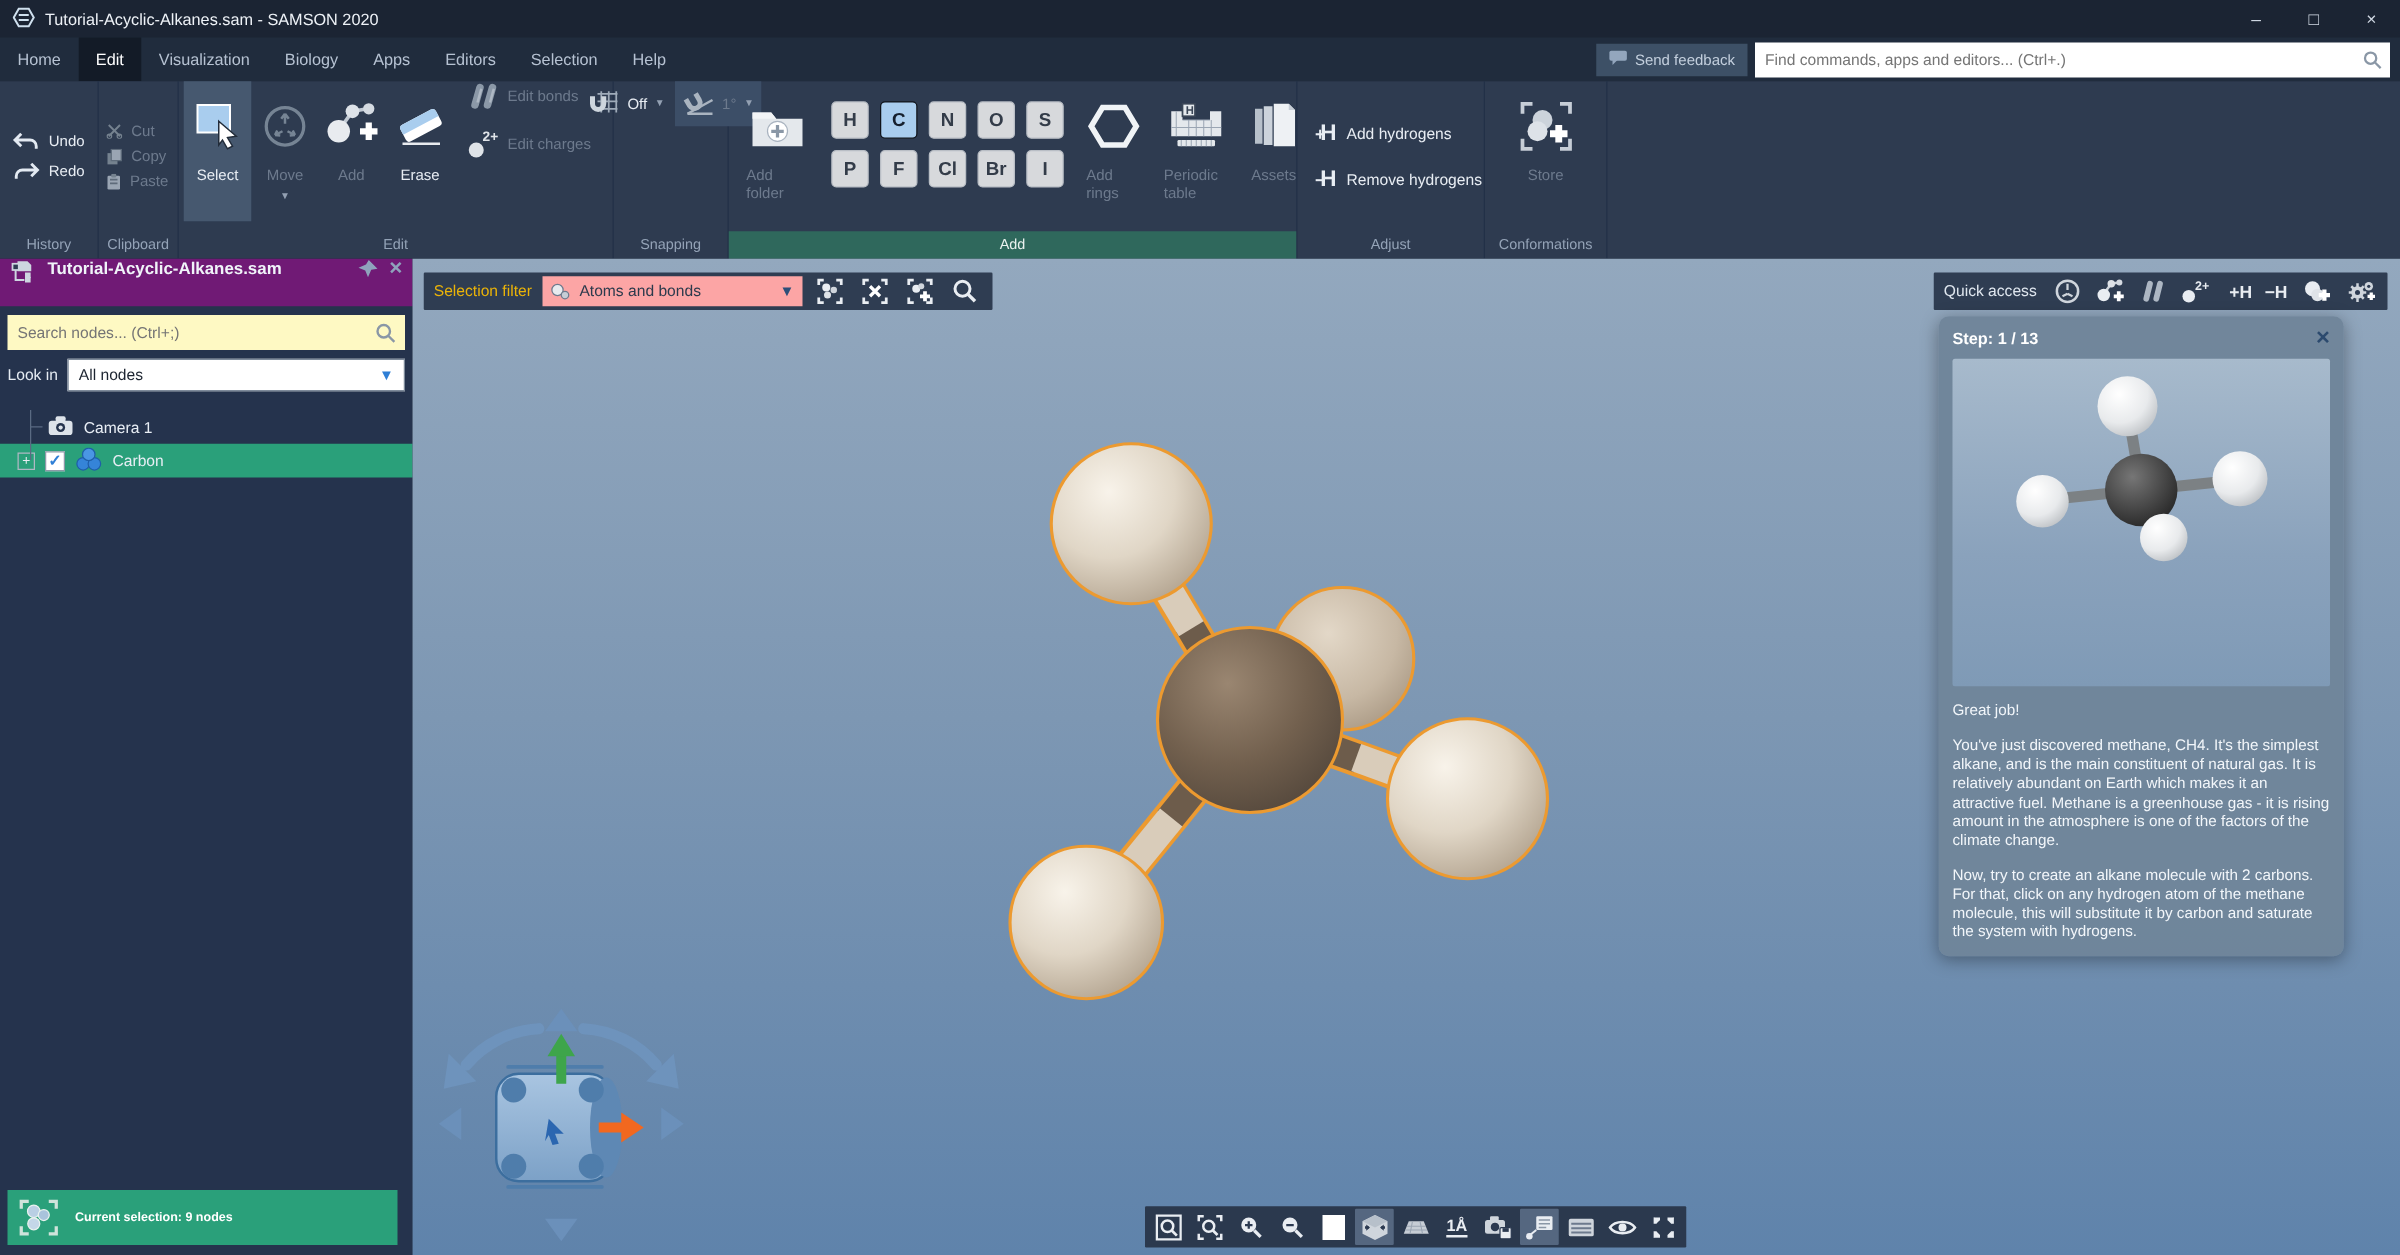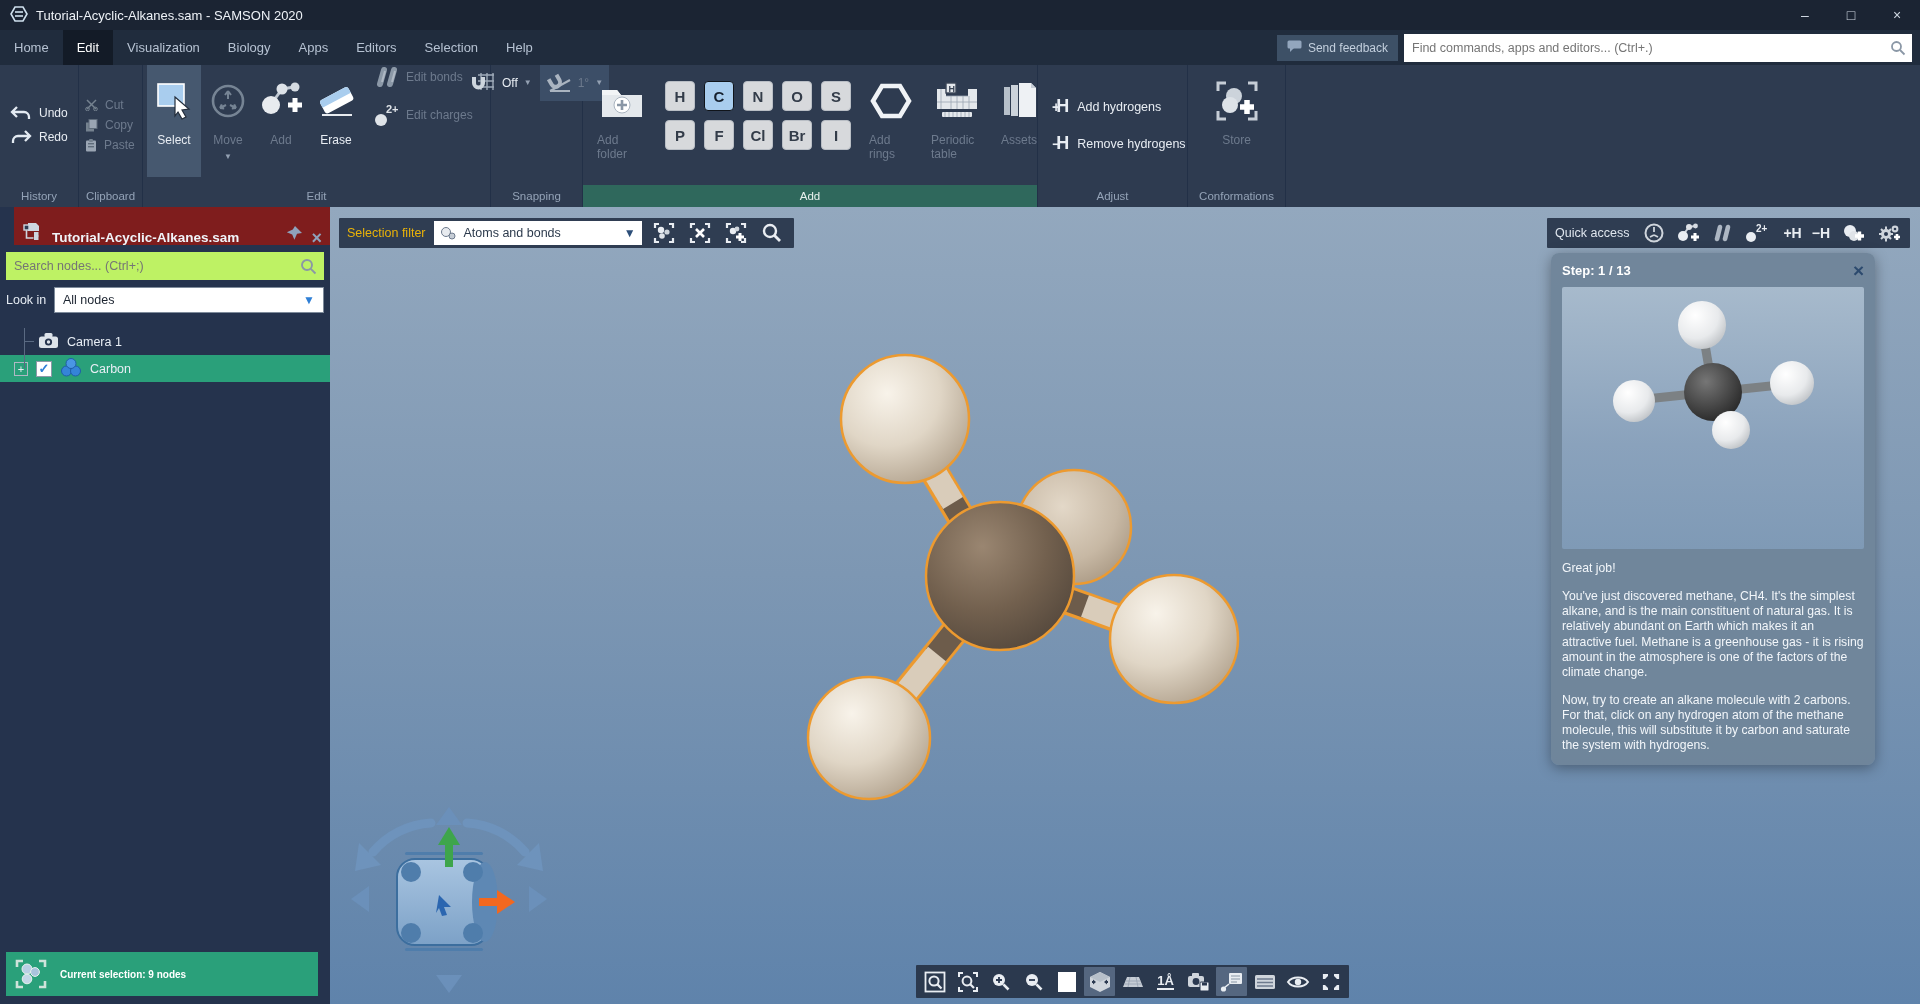--- a/index.html
+++ b/index.html
@@ -48,24 +48,24 @@
   .elem{background:#d7d9dc;border-radius:4px;display:flex;align-items:center;justify-content:center;
     font-weight:bold;font-size:15px;color:#333c49;border:1px solid #b9bec5;}
   .elem.active{background:#a9cdee;border:1px solid #10141a;color:#16202e;}
   .adjust-col{display:flex;flex-direction:column;gap:16px;padding-left:14px;}
   .hrow{display:flex;align-items:center;gap:8px;font-size:12.5px;}
   .hsign{font-size:14px;font-weight:bold;color:#e8edf3;}
   .hletter{font-size:18px;font-weight:bold;color:#e8edf3;margin-left:-4px;}
 
   
   .doc-panel{position:absolute;left:0;top:207px;width:330px;height:797px;background:#25334d;}
-  .doc-header{height:38px;background:#7f1d1d;display:flex;align-items:flex-end;padding:0 8px;gap:8px;margin-left:14px;}
+  .doc-header{height:38px;background:#701a75;display:flex;align-items:flex-start;padding:0 8px;gap:8px;}
   .doc-title{color:#f0f4f9;font-size:13.5px;font-weight:bold;flex:1;}
   .panel-search{margin:7px 6px 0 6px;position:relative;}
-  .panel-search input{width:318px;height:28px;border:none;outline:none;background:#bef264;
+  .panel-search input{width:318px;height:28px;border:none;outline:none;background:#fef9c3;
     font-size:12.5px;color:#555;padding:0 28px 0 8px;font-family:"Liberation Sans",sans-serif;}
   .panel-search svg{position:absolute;right:7px;top:6px;}
   .lookin{display:flex;align-items:center;margin:6px 6px 0 6px;height:28px;}
   .lookin-label{color:#e6ecf3;font-size:12.5px;width:48px;}
   .lookin-select{flex:1;background:#fff;height:26px;display:flex;align-items:center;
     padding:0 8px;font-size:12.5px;color:#1c2430;border:1px solid #7e8b9b;}
   .lookin-select .tri{margin-left:auto;color:#2f7fd6;font-size:12px;}
   .tree{margin-top:14px;position:relative;}
   .tree-row{height:27px;display:flex;align-items:center;gap:8px;font-size:12.5px;color:#e8eef5;}
   .tree-row.camera{padding-left:38px;}
@@ -78,21 +78,21 @@
   .sel-status{position:absolute;left:6px;bottom:8px;width:312px;height:44px;background:#2aa07a;
     display:flex;align-items:center;gap:12px;padding:0 8px;}
   .sel-status span{color:#ffffff;font-size:10px;font-weight:bold;}
 
   
   .viewport{position:absolute;left:330px;top:207px;width:1590px;height:797px;
     background:linear-gradient(180deg,#93a8be 0%,#7d97b3 46%,#5f83ab 100%);overflow:hidden;}
   .overlay-bar{position:absolute;height:30px;background:rgba(40,53,73,0.93);display:flex;
     align-items:center;padding:0 8px;gap:8px;border-radius:1px;}
   .sf-label{color:#eab308;font-size:12.5px;}
-  .sf-select{width:208px;height:24px;background:#ffffff;display:flex;align-items:center;gap:6px;
+  .sf-select{width:208px;height:24px;background:#fca5a5;display:flex;align-items:center;gap:6px;
     padding:0 6px;font-size:12.5px;color:#2c3a4c;}
   .sf-select .tri{margin-left:auto;color:#2d4f79;font-size:12px;}
   .bar-btn{width:28px;height:26px;display:flex;align-items:center;justify-content:center;}
   .qa-label{color:#dfe6ee;font-size:12.5px;margin-right:4px;}
   .qa-h{color:#e9edf2;font-weight:bold;font-size:14px;}
 
   
   .tut-panel{position:absolute;left:1221px;top:46px;width:324px;height:512px;
     background:rgba(112,133,154,0.97);border-radius:8px;box-shadow:0 3px 14px rgba(0,0,0,0.35);
     padding:10px 11px;}

